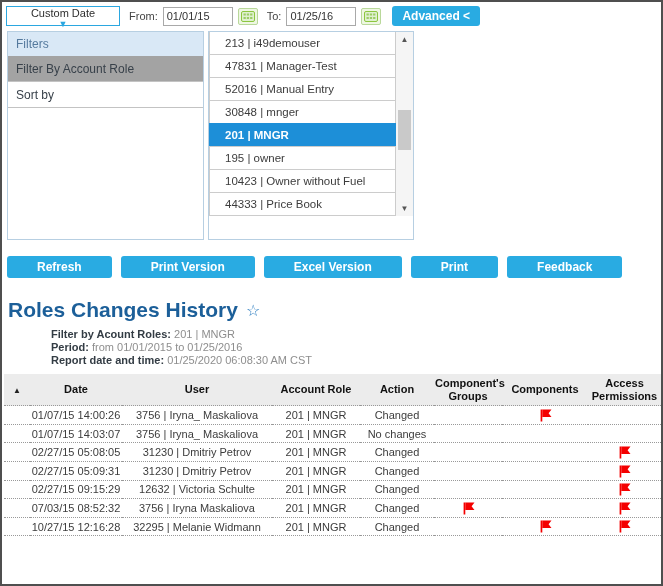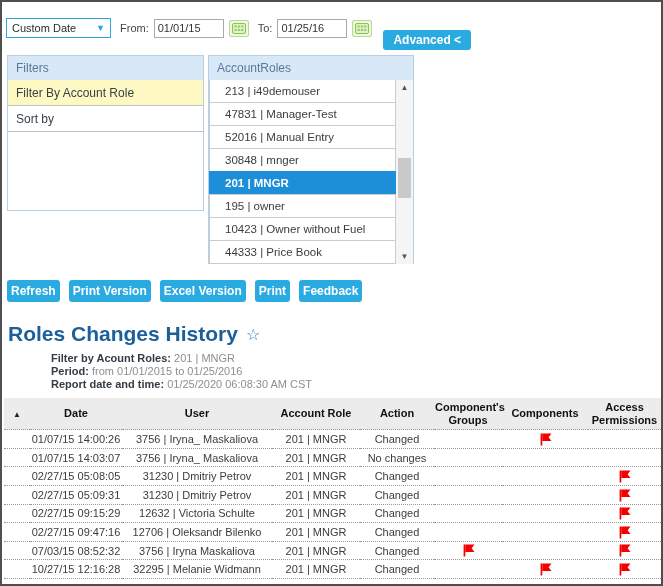--- a/index.html
+++ b/index.html
@@ -5,53 +5,53 @@
   * { margin:0; padding:0; box-sizing:border-box; }
   body { background:#fff; font-family:"Liberation Sans", sans-serif; }
   .page {
     position:relative; width:663px; height:586px; background:#fff;
     border:2px solid #4f4f4f; overflow:hidden; font-size:11px; color:#333;
   }
 
   
   .toolbar { display:flex; align-items:center; padding:4px 4px 3px 4px; gap:5px; }
   .dropdown {
-    width:105px; height:20px; border:1px solid #2ba7e0; background:#fff;
+    width:114px; height:20px; border:1px solid #2ba7e0; background:#fff;
     display:flex; align-items:center; justify-content:space-between;
-    padding:0 5px; color:#2e2e2e; cursor:pointer;
+    padding:0 5px; color:#2e2e2e; cursor:pointer;flex-direction:column;
   }
   .dropdown .arr { color:#2ba7e0; font-size:9px; }
   .tb-label { color:#444; margin-left:4px; }
   .date-input {
     width:70px; height:19px; border:1px solid #a9a9a9; font-family:"Liberation Sans",sans-serif;
     font-size:11px; padding:0 3px; color:#333;
   }
   .cal-btn {
     width:20px; height:17px; border:1px solid #b9d89a; background:#eef7e2;
     border-radius:2px; display:inline-flex; align-items:center; justify-content:center; cursor:pointer;
   }
   .btn-blue {
     background:#29abe2; color:#fff; border:none; border-radius:3px;
     font-family:"Liberation Sans",sans-serif; font-weight:bold; font-size:12px;
-    padding:4px 4px; cursor:pointer;
-  }
-  .advanced { margin-left:6px; padding:3px 10px;margin-top:24px; }
+    padding:4px 30px; cursor:pointer;
+  }
+  .advanced { margin-left:6px; padding:3px 10px; }
 
   
   .panels { position:relative; height:212px; margin-top:2px; }
   .panel { position:absolute; top:0; border:1px solid #b7cfe2; background:#fff; }
-  .panel-filters { left:5px; width:197px; height:156px; }
+  .panel-filters { left:5px; width:197px; height:209px; }
   .panel-roles   { left:206px; width:206px; height:209px; }
   .panel-head {
     height:24px; background:#d9e8f6; color:#557a9e; display:flex; align-items:center;
     padding-left:8px; font-size:12px;
   }
   .filter-item { height:26px; display:flex; align-items:center; padding-left:8px;
     border-bottom:1px solid #c3c3c3; color:#38414a; font-size:12px; cursor:pointer; }
-  .filter-item.sel { background:#fef9c3; }
+  .filter-item.sel { background:#a3a3a3; }
 
   .roles-body { position:relative; height:184px; }
   .roles-list { position:absolute; left:0; top:0; right:17px; bottom:0; overflow:hidden; }
   .role-item {
     height:24px; line-height:23px; background:#fff; border:1px solid #ccc; margin-top:-1px;
     padding-left:15px; color:#3c3c3c; cursor:pointer; font-size:11.5px;
     white-space:nowrap; overflow:hidden;
   }
   .role-item.sel { background:#1d8fd8; color:#fff; font-weight:bold; border-color:#1d8fd8; }
   .scrollbar { position:absolute; right:0; top:0; bottom:0; width:17px; background:#f5f5f5; }
@@ -134,21 +134,20 @@
   </div>
 
   <div class="panels">
     <div class="panel panel-filters">
       <div class="panel-head">Filters</div>
       <div class="filter-item sel">Filter By Account Role</div>
       <div class="filter-item">Sort by</div>
     </div>
 
     <div class="panel panel-roles">
-      <div class="panel-head">AccountRoles</div>
       <div class="roles-body">
         <div class="roles-list">
           <div class="role-item">213 | i49demouser</div>
           <div class="role-item">47831 | Manager-Test</div>
           <div class="role-item">52016 | Manual Entry</div>
           <div class="role-item">30848 | mnger</div>
           <div class="role-item sel">201 | MNGR</div>
           <div class="role-item">195 | owner</div>
           <div class="role-item">10423 | Owner without Fuel</div>
           <div class="role-item">44333 | Price Book</div>
@@ -280,36 +279,20 @@
               </svg></span></td>
         <td><span class="flag" style="visibility: hidden;"><svg width="13" height="13">
                 <use href="#flagdef"></use>
               </svg></span></td>
         <td><span class="flag"><svg width="13" height="13">
                 <use href="#flagdef"></use>
               </svg></span></td>
       </tr>
       <tr>
         <td></td>
-        <td>02/27/15 09:47:16</td>
-        <td>12706 | Oleksandr Bilenko</td>
-        <td>201 | MNGR</td>
-        <td>Changed</td>
-        <td><span class="flag" style="visibility: hidden;"><svg width="13" height="13">
-                <use href="#flagdef"></use>
-              </svg></span></td>
-        <td><span class="flag" style="visibility: hidden;"><svg width="13" height="13">
-                <use href="#flagdef"></use>
-              </svg></span></td>
-        <td><span class="flag"><svg width="13" height="13">
-                <use href="#flagdef"></use>
-              </svg></span></td>
-      </tr>
-      <tr>
-        <td></td>
         <td>07/03/15 08:52:32</td>
         <td>3756 | Iryna Maskaliova</td>
         <td>201 | MNGR</td>
         <td>Changed</td>
         <td><span class="flag"><svg width="13" height="13">
                 <use href="#flagdef"></use>
               </svg></span></td>
         <td><span class="flag" style="visibility: hidden;"><svg width="13" height="13">
                 <use href="#flagdef"></use>
               </svg></span></td>

